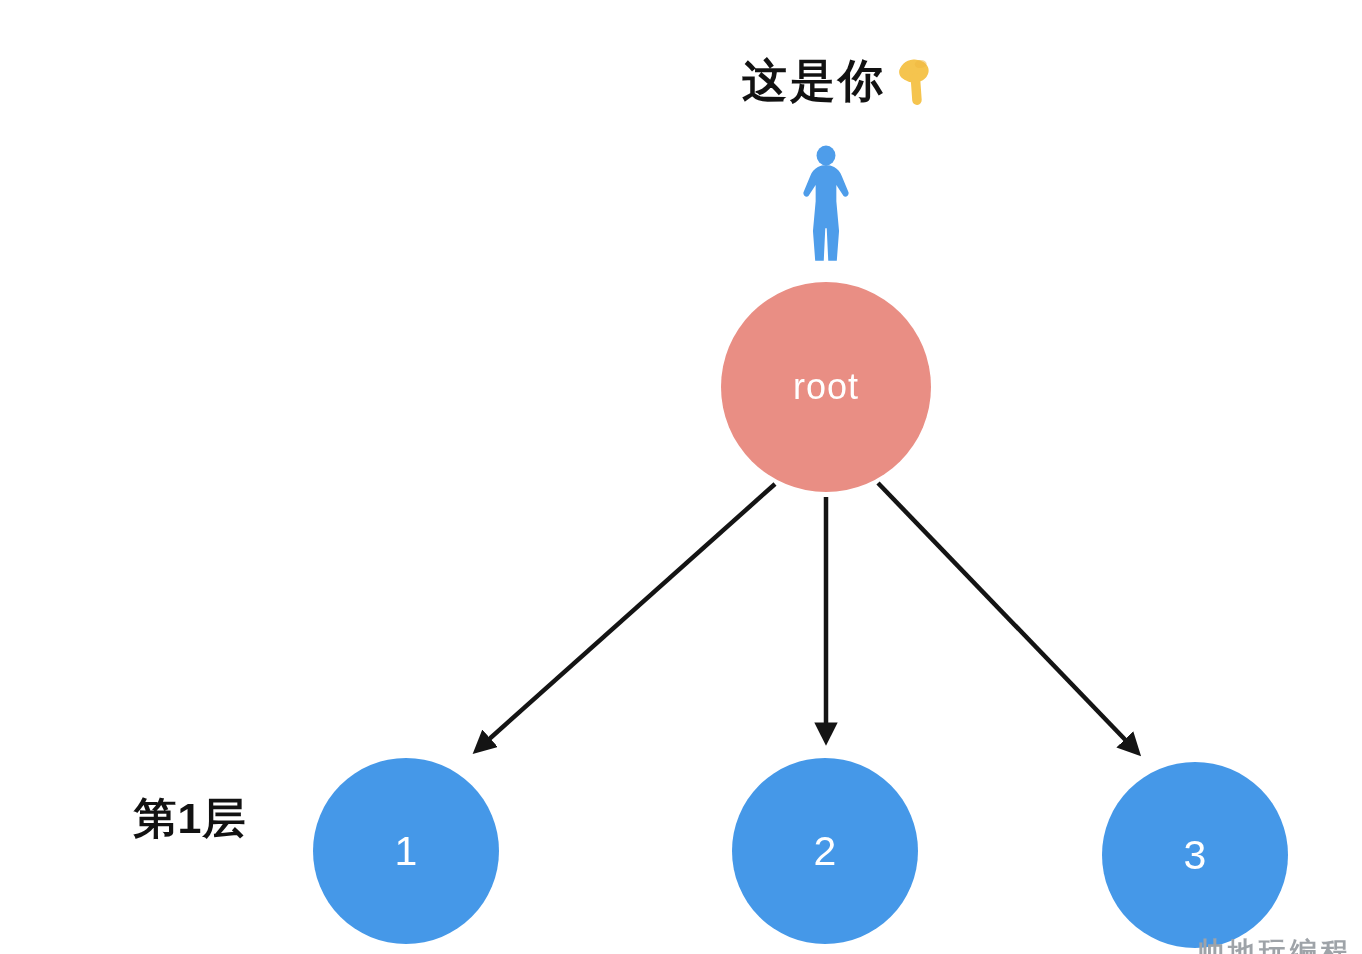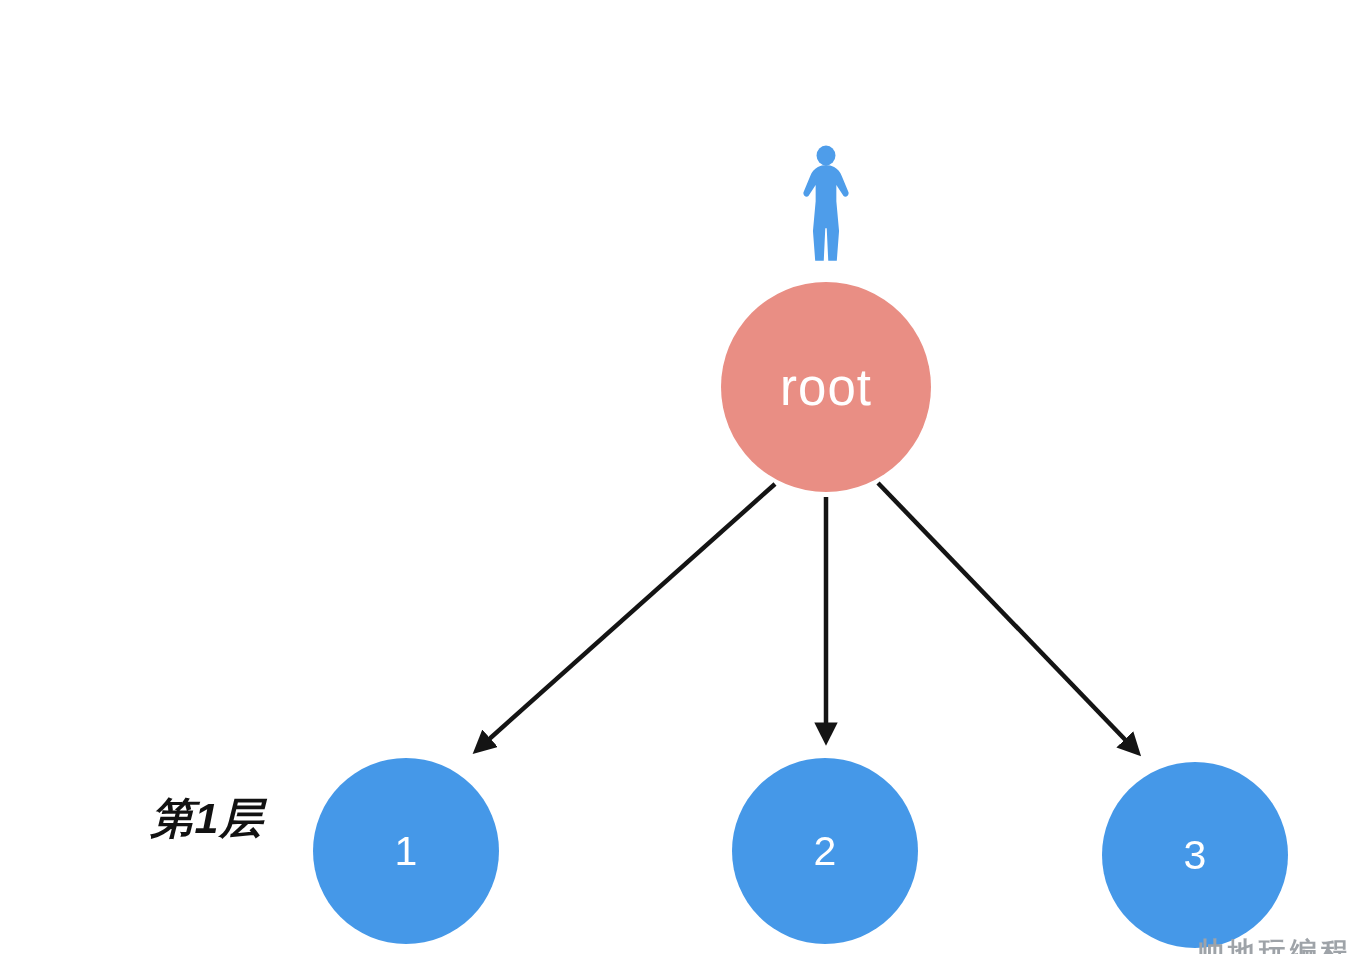--- a/index.html
+++ b/index.html
@@ -25,52 +25,63 @@
   .person{position:absolute;left:799px;top:145px;width:54px;height:118px;}
   
   .node{
     position:absolute;border-radius:50%;
     display:flex;align-items:center;justify-content:center;
     color:#ffffff;
   }
   .node-root{
     left:721px;top:282px;width:210px;height:210px;
     background:#E98E84;
-    font-size:51px;font-weight:500;letter-spacing:1px;
+    font-size:36px;font-weight:500;letter-spacing:1px;
   }
   .node-child{
     width:186px;height:186px;background:#4598E8;
     font-size:41px;font-weight:500;
   }
   .node-c1{left:313px;top:758px;}
   .node-c2{left:732px;top:758px;}
   .node-c3{left:1102px;top:762px;}
   
   .arrows{position:absolute;left:0;top:0;}
   .arrows line{stroke:#141414;stroke-width:4.5px;}
   .arrows .head{fill:#141414;}
   
   .level-label{
-    position:absolute;left:72px;top:790px;width:270px;
+    position:absolute;left:55px;top:790px;width:270px;
     text-align:center;color:#121212;
-    font-size:43px;font-weight:700;line-height:1.32;letter-spacing:1px;font-style:italic;
+    font-size:43px;font-weight:700;line-height:1.32;letter-spacing:1px;
   }
   .level-label div{white-space:nowrap;}
   
   .watermark{
     position:absolute;left:1197px;top:934px;
     font-size:27px;font-weight:600;letter-spacing:4px;
     color:#9EA3A8;white-space:nowrap;
   }
 </style>
 </head>
 <body>
 
 <div class="stage">
 
+  <div class="title">
+    <span class="txt">这是你</span>
+    <span class="hand">
+      <svg width="38" height="50" viewBox="0 0 38 50">
+        <ellipse cx="19" cy="13" rx="14.5" ry="11.5" fill="#F5C44E"></ellipse>
+        <path d="M5.5,9 C3,12 3.5,17 7,19.5 C9,21 12,21.5 14,21 L14,12 Z" fill="#F5C44E"></path>
+        <rect x="15" y="15" width="9.5" height="32" rx="4.7" fill="#F5C44E"></rect>
+        <ellipse cx="26" cy="6.5" rx="6" ry="4" fill="#EFB83F" opacity="0.55"></ellipse>
+      </svg>
+    </span>
+  </div>
 
   <div class="person">
     <svg width="54" height="118" viewBox="0 0 60 130">
       <g fill="#4E9DEA">
         <ellipse cx="30" cy="11" rx="10.5" ry="11"></ellipse>
         <path fill-rule="evenodd" d="
           M21,24
           C26,21 34,21 39,24
           C43,26 46,30 47.5,34
           L55,52

